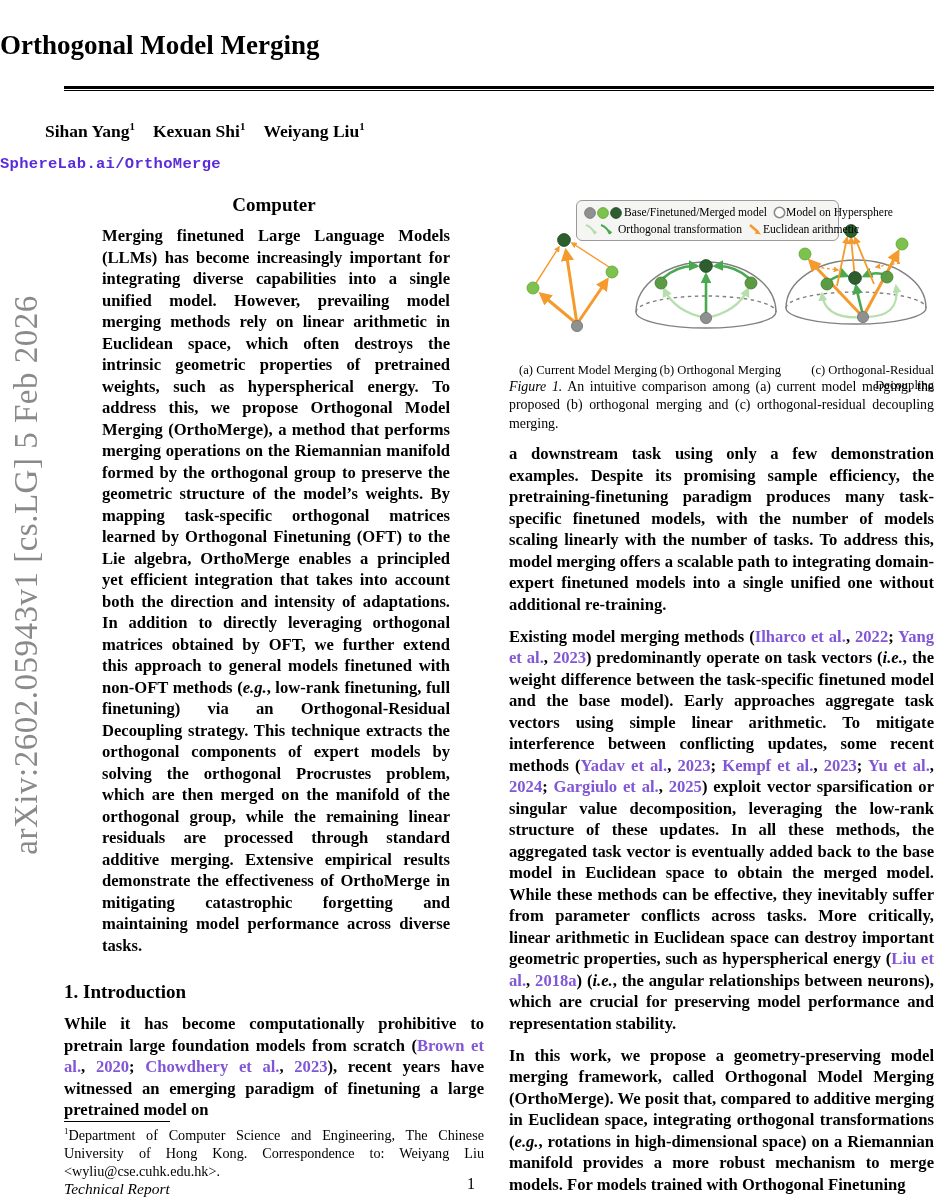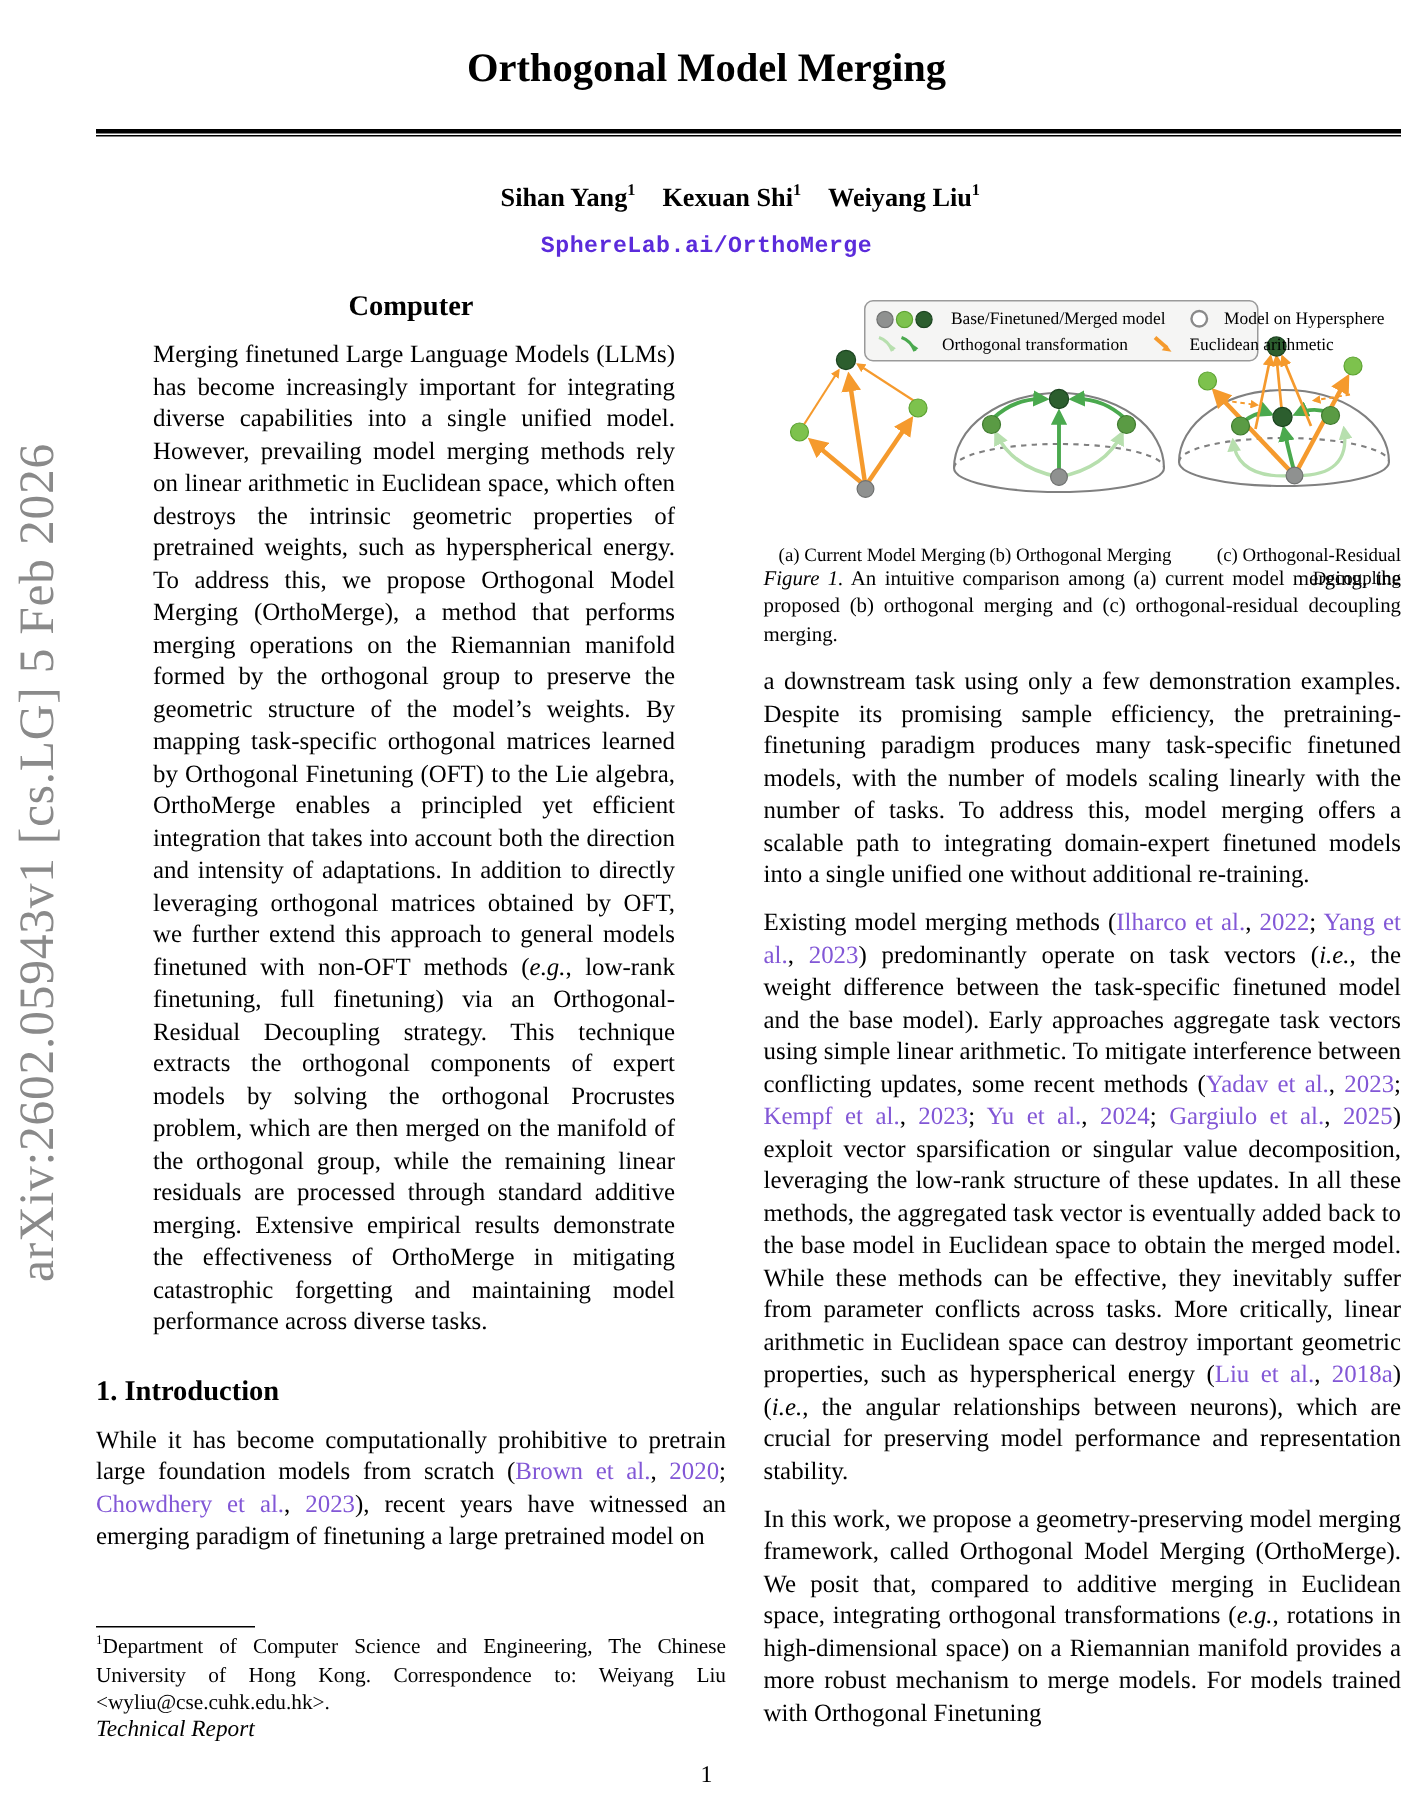--- a/index.html
+++ b/index.html
@@ -10,53 +10,53 @@
   *{box-sizing:border-box;margin:0;padding:0;}
   html,body{background:#ffffff;}
   .page{position:relative;width:942px;height:1200px;background:#fff;overflow:hidden;
         font-family:"Liberation Serif", serif;color:#000;}
 
   
   .watermark{position:absolute;top:575px;left:26px;transform:translate(-50%,-50%) rotate(-90deg);
     white-space:nowrap;font-size:33px;color:var(--wm);letter-spacing:.5px;}
 
   
-  .header{padding-top:30px;text-align:center;}
+  .header{padding-top:30px;text-align:left;}
   .paper-title{font-size:27px;font-weight:bold;}
   .title-rule{margin:25px 8px 0 64px;border-top:3px solid #000;border-bottom:1px solid #000;height:5px;}
   .authors{margin-top:30px;font-size:17.5px;font-weight:bold;padding-left:45px;}
   .seg-sup{vertical-align:super;font-size:62%;line-height:0;font-weight:normal;}
   .authors .seg-sup{font-weight:bold;}
   .seg-gap{display:inline-block;width:18px;}
   .proj-link{margin-top:13px;font-family:"Liberation Mono", monospace;font-weight:bold;
     font-size:15.5px;color:var(--link);letter-spacing:.3px;}
 
   
   .columns{margin:21px 8px 0 64px;display:flex;gap:25px;height:968px;}
   .col{width:425px;}
   .col-left{display:flex;flex-direction:column;}
-  .body-text{font-size:16.6px;line-height:21.5px;text-align:justify;}
+  .body-text{font-size:16.6px;line-height:21.5px;text-align:justify;font-weight:bold;}
   .seg-cite{color:var(--cite);}
   .seg-i{font-style:italic;}
 
   .abstract-heading{text-align:center;font-size:19px;font-weight:bold;margin-bottom:9px;}
   .abstract-body{margin:0 34px 0 38px;}
   .section-heading{font-size:19px;font-weight:bold;margin-top:25px;margin-bottom:10px;}
 
   .footnote-block{margin-top:auto;}
   .footnote-rule{width:106px;border-top:1.4px solid #000;margin-bottom:4px;}
   .footnote{font-size:14.2px;line-height:18.2px;text-align:justify;}
   .tech-report{font-size:15.5px;font-style:italic;}
 
   
   .figure-block{margin-top:6px;}
   .legend-box{position:relative;z-index:2;margin-left:67px;width:263px;height:41px;
     background:#f5f5f4;border:1px solid #9a9a9a;border-radius:6px;padding:3px 7px 2px 7px;
     display:flex;flex-direction:column;justify-content:space-around;}
-  .legend-row{display:flex;align-items:center;gap:10px;font-size:11.6px;white-space:nowrap;}
+  .legend-row{display:flex;align-items:center;gap:0;font-size:11.6px;white-space:nowrap;}
   .legend-row svg{flex:0 0 auto;}
   .legend-label{margin-right:6px;}
   .fig-svg{display:block;margin-top:-17px;}
   .panel-labels{position:relative;height:16px;font-size:12.6px;margin-top:-2px;}
   .panel-labels span{position:absolute;top:16px;text-align:right;}
   .plabel-a{left:0;width:148px;}
   .plabel-b{left:148px;width:124px;}
   .plabel-c{left:276px;width:149px;}
   .fig-caption{margin-top:15px;font-size:13.9px;line-height:18.3px;text-align:justify;}
   .right-p{margin-top:10.5px;}

